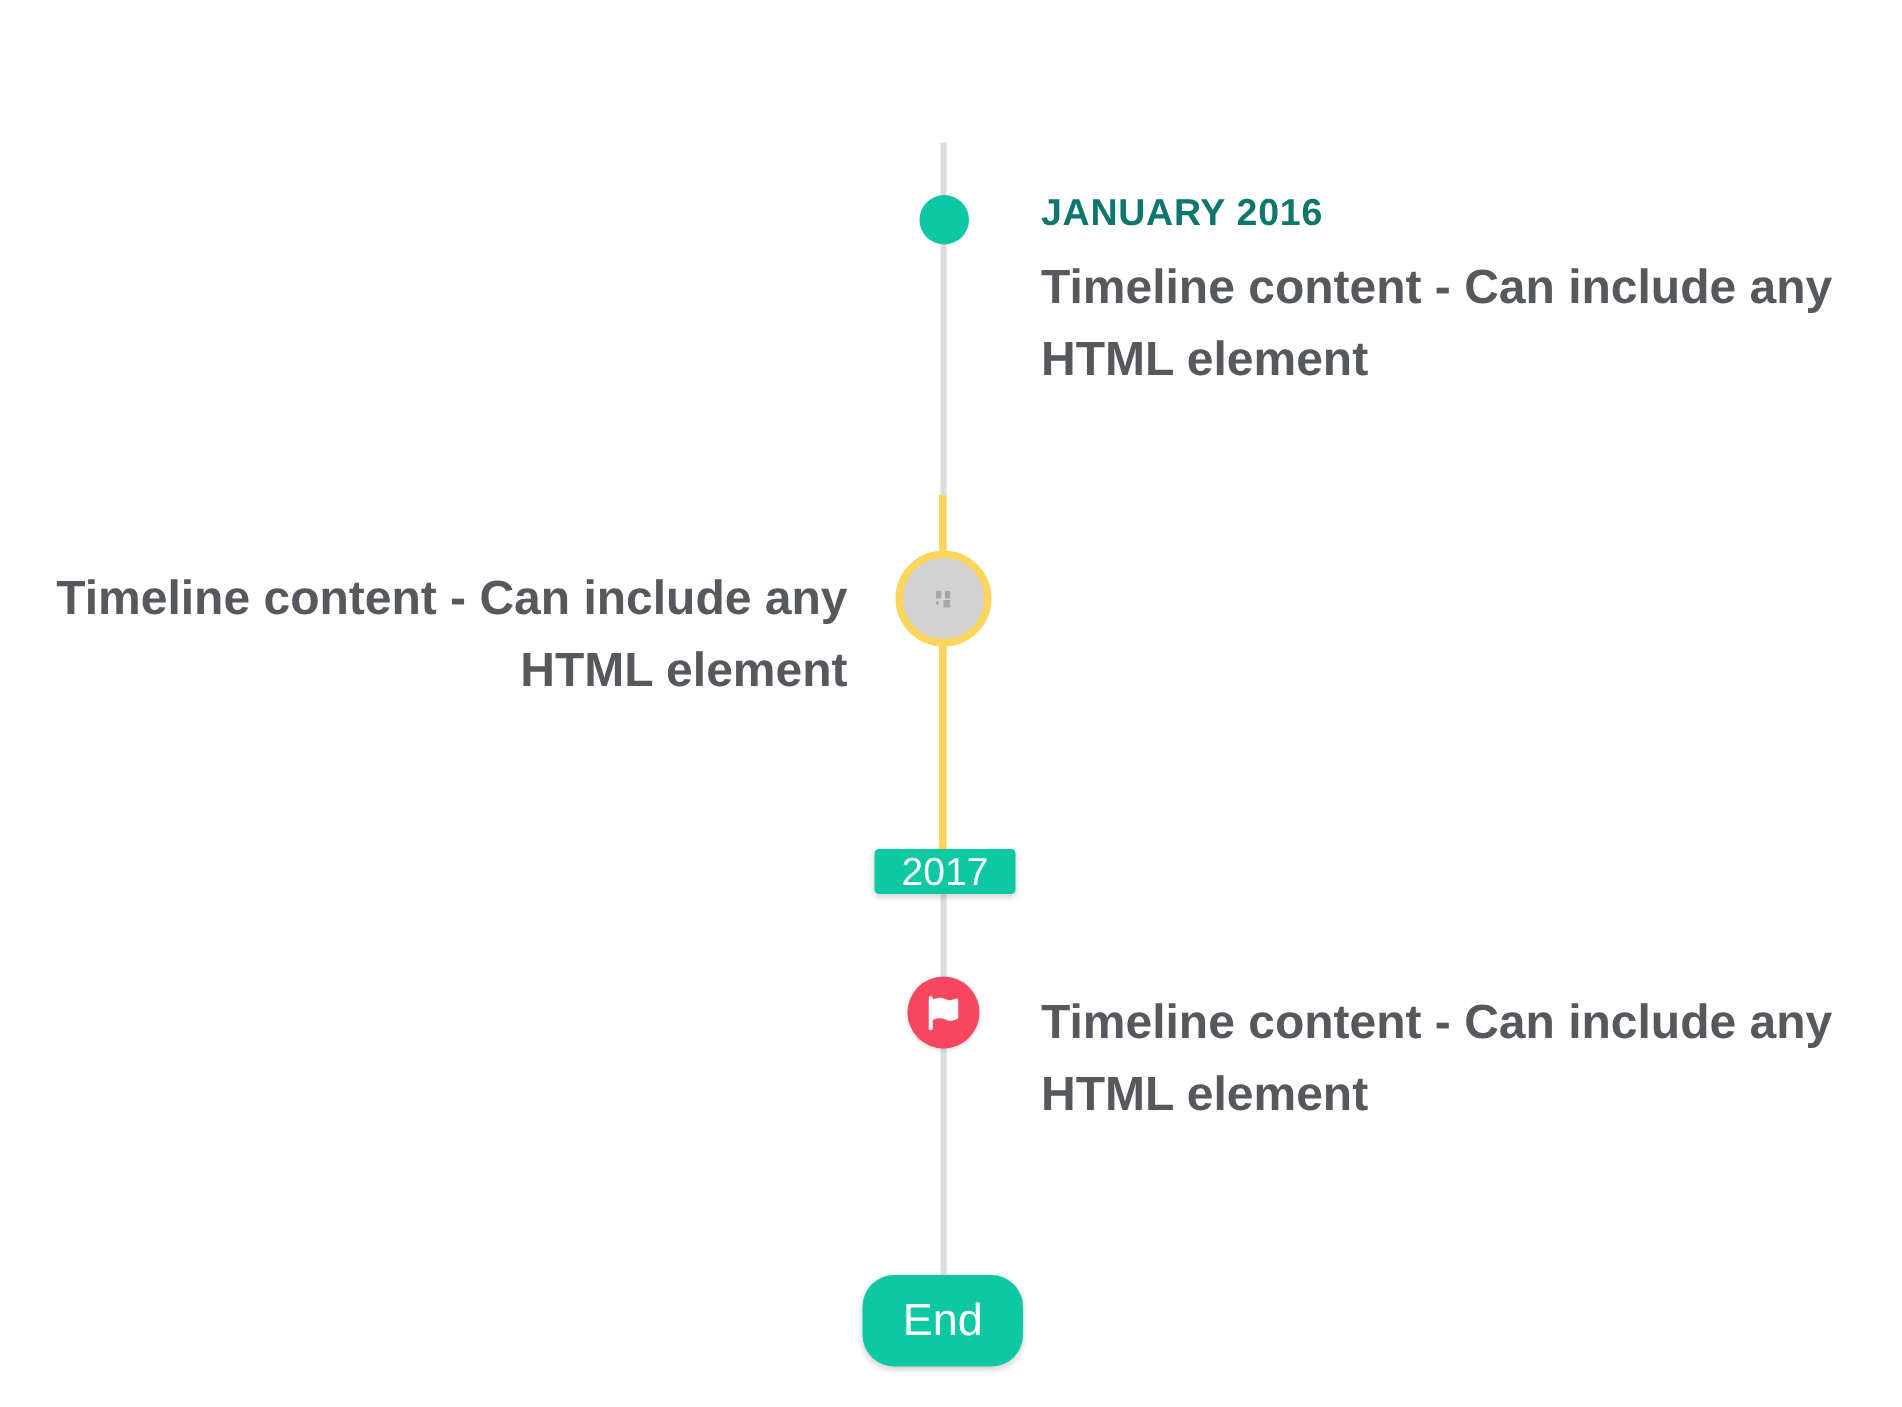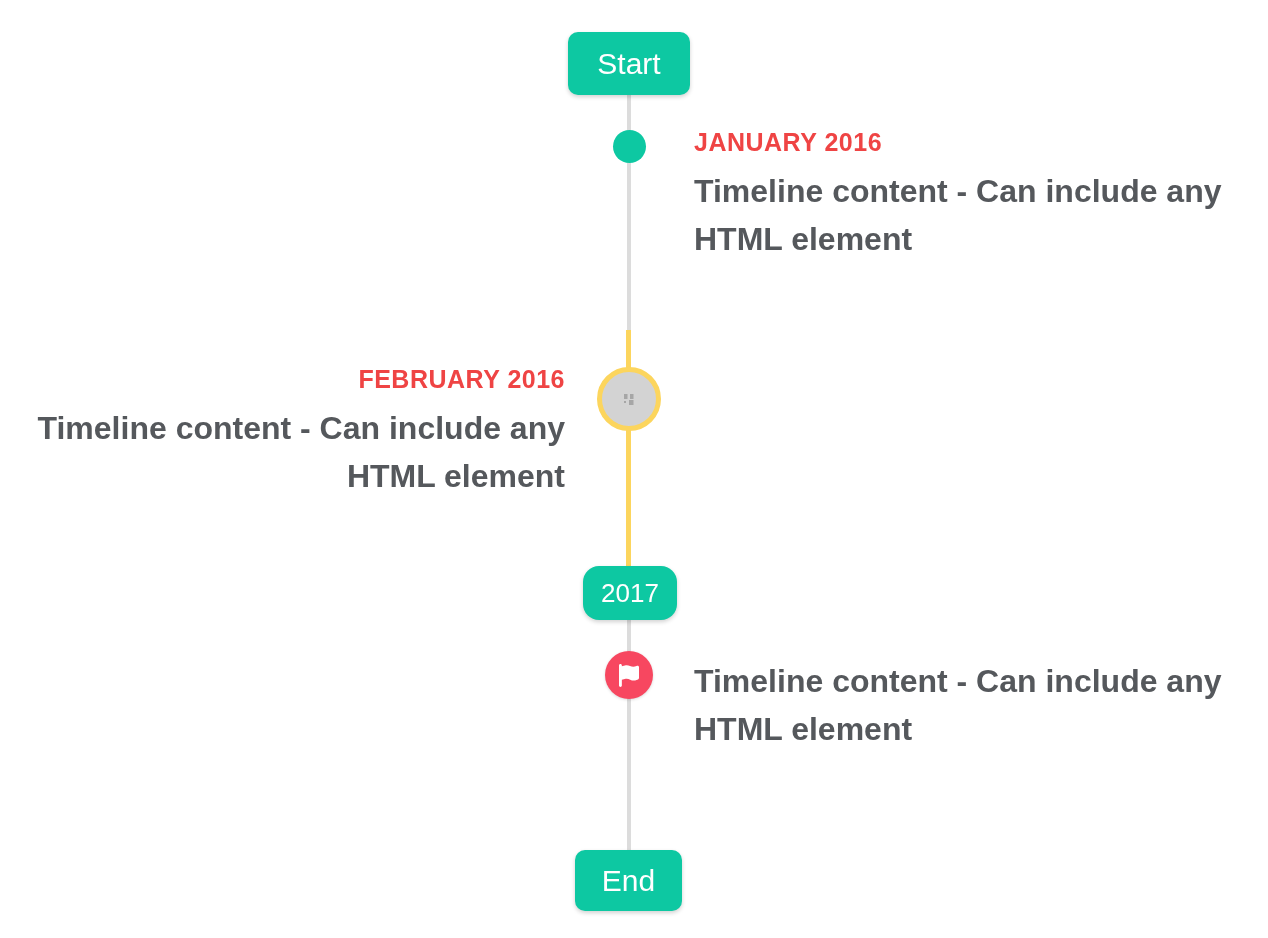--- a/index.html
+++ b/index.html
@@ -35,22 +35,22 @@
     align-items: center;
     justify-content: center;
     background: #0dc8a2;
     color: #ffffff;
     border-radius: 10px;
     box-shadow: 0 2px 4px rgba(0,0,0,0.18);
     box-sizing: border-box;
     cursor: default;
   }
   .badge.start { left: 568px; top: 32px;  width: 122px; height: 63px; font-size: 30px; }
-  .badge.year  { left: 583px; top: 566px; width: 94px;  height: 54px; font-size: 26px; border-radius: 16px; }
-  .badge.end   { left: 575px; top: 850px; width: 107px; height: 61px; font-size: 30px; }
+  .badge.year  { left: 583px; top: 566px; width: 94px;  height: 30px; font-size: 26px; border-radius: 3px; }
+  .badge.end   { left: 575px; top: 850px; width: 107px; height: 61px; font-size: 30px; border-radius: 21px; }
 
   
   .marker { position: absolute; border-radius: 50%; box-sizing: border-box; }
   .marker.dot {
     left: 613px; top: 130px;
     width: 33px; height: 33px;
     background: #0dc8a2;
   }
   .marker.image-circle {
     left: 597px; top: 367px;
@@ -72,59 +72,57 @@
   .entry.e1 { left: 694px; top: 127px; text-align: left; }
   .entry.e2 { right: 703px; top: 364px; text-align: right; }
   .entry.e3 { left: 694px; top: 647px; text-align: left; }
 
   .entry h3 {
     margin: 0;
     font-size: 25px;
     font-weight: 700;
     letter-spacing: 0.5px;
     line-height: 30px;
-    color: #ef4444;
+    color: #0f766e;
     text-transform: uppercase;
   }
   .entry p {
     margin: 10px 0 0 0;
     font-size: 32px;
     line-height: 48px;
     color: #55585c;
     font-weight: 700;
   }
 
   svg { display: block; }
 </style>
 </head>
 <body>
 
 <div class="stage">
 
   <div class="line gray"></div>
   <div class="line yellow"></div>
 
-  <div class="badge start">Start</div>
 
   <div class="marker dot"></div>
   <section class="entry e1">
     <h3>JANUARY 2016</h3>
     <p>Timeline content - Can include any HTML element</p>
   </section>
 
   <div class="marker image-circle">
     <svg width="20" height="16" viewBox="0 0 20 16" aria-hidden="true">
       <rect x="5" y="3" width="3.5" height="5" fill="#a6a6a6"></rect>
       <rect x="11" y="3" width="3.5" height="5" fill="#a6a6a6"></rect>
       <rect x="5" y="10" width="2" height="2" fill="#a6a6a6"></rect>
       <rect x="10" y="9" width="4.5" height="5" fill="#a6a6a6"></rect>
     </svg>
   </div>
   <section class="entry e2">
-    <h3>FEBRUARY 2016</h3>
     <p>Timeline content - Can include any HTML element</p>
   </section>
 
   <div class="badge year">2017</div>
 
   <div class="marker flag-circle">
     <svg width="20" height="23" viewBox="0 0 448 512" aria-hidden="true">
       <path fill="#ffffff" d="M64 32C64 14.3 49.7 0 32 0S0 14.3 0 32V64 368 480c0 17.7 14.3 32 32 32s32-14.3 32-32V352l64.3-16.1c41.1-10.3 84.6-5.5 122.5 13.4c44.2 22.1 95.5 24.8 141.7 7.4l34.7-13c12.5-4.7 20.8-16.6 20.8-30V66.1c0-23-24.2-38-44.8-27.7l-9.6 4.8c-46.3 23.2-100.8 23.2-147.1 0c-35.1-17.6-75.4-22-113.5-12.5L64 48V32z"></path>
     </svg>
   </div>

